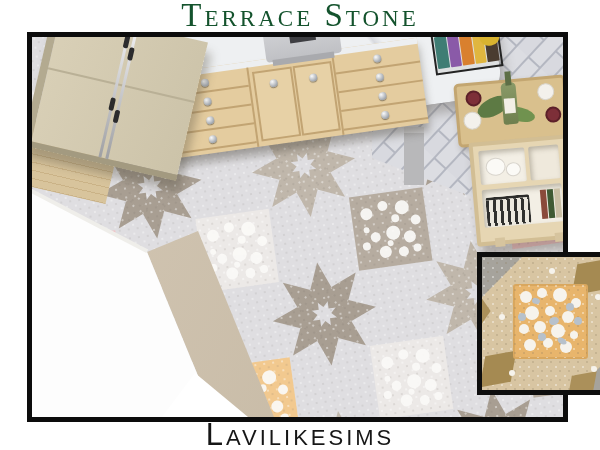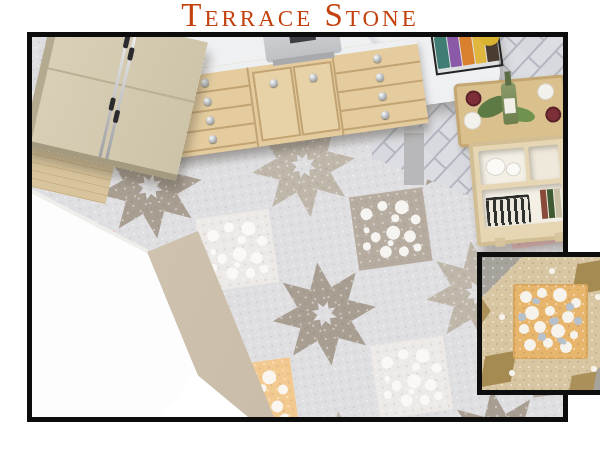--- a/index.html
+++ b/index.html
@@ -5,21 +5,21 @@
   html,body{margin:0;padding:0;}
   body{
     width:600px;height:450px;position:relative;overflow:hidden;
     background:#ffffff;font-family:"Liberation Sans",sans-serif;
   }
   .poster{position:absolute;inset:0;}
   
   .title{
     position:absolute;top:0;left:0;right:0;height:48px;text-align:center;
     font-family:"Liberation Serif",serif;font-variant:small-caps;
-    font-size:33px;line-height:31px;letter-spacing:3px;color:#c2410c;
+    font-size:33px;line-height:31px;letter-spacing:3px;color:#14532d;
   }
   .creator{
     position:absolute;bottom:0;left:0;right:0;height:29px;text-align:center;
     font-family:"Liberation Sans",sans-serif;font-variant:small-caps;
     font-size:31px;line-height:28px;letter-spacing:3px;color:#161616;
   }
   
   .photo{
     position:absolute;left:27px;top:32px;width:541px;height:390px;
     border:5px solid #0c0c0c;box-sizing:border-box;overflow:hidden;
@@ -405,14 +405,15 @@
         <ellipse cx="72" cy="64" rx="5" ry="4" transform="rotate(-15 72 64)"></ellipse>
         <circle cx="88" cy="50" r="4"></circle>
           <circle cx="60" cy="80" r="4"></circle>
         <circle cx="40" cy="60" r="4"></circle>
           <circle cx="96" cy="64" r="4"></circle>
         <ellipse cx="80" cy="84" rx="5" ry="3" transform="rotate(30 80 84)"></ellipse>
       </g>
     </svg>
   </div>
 
+  <div class="creator">Lavilikesims</div>
 
 </div>
 
 </body></html>

